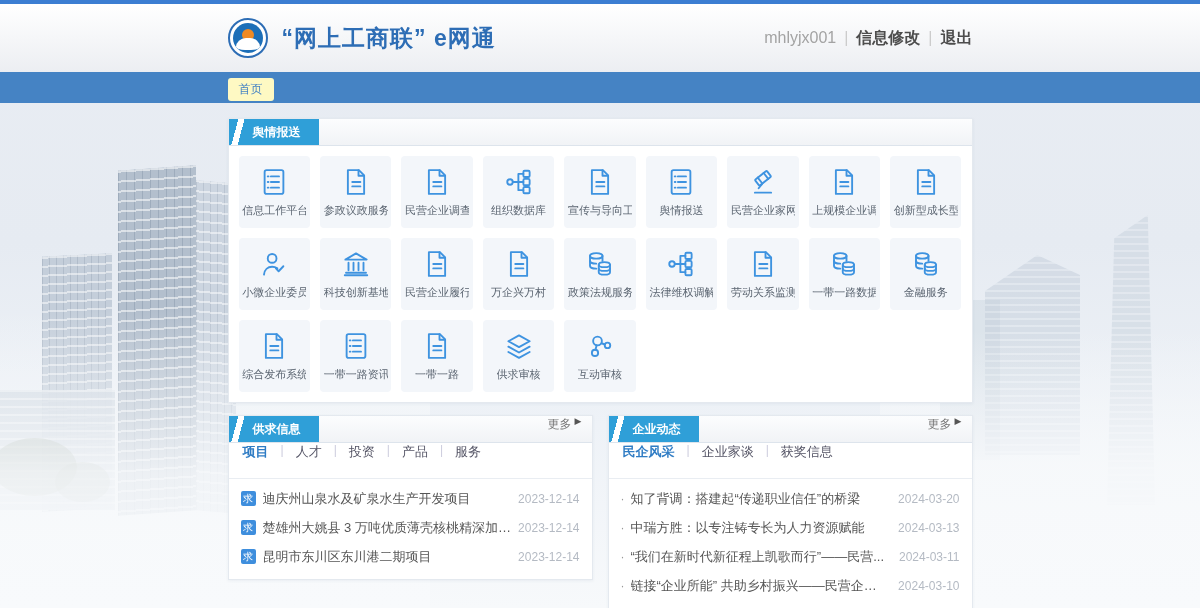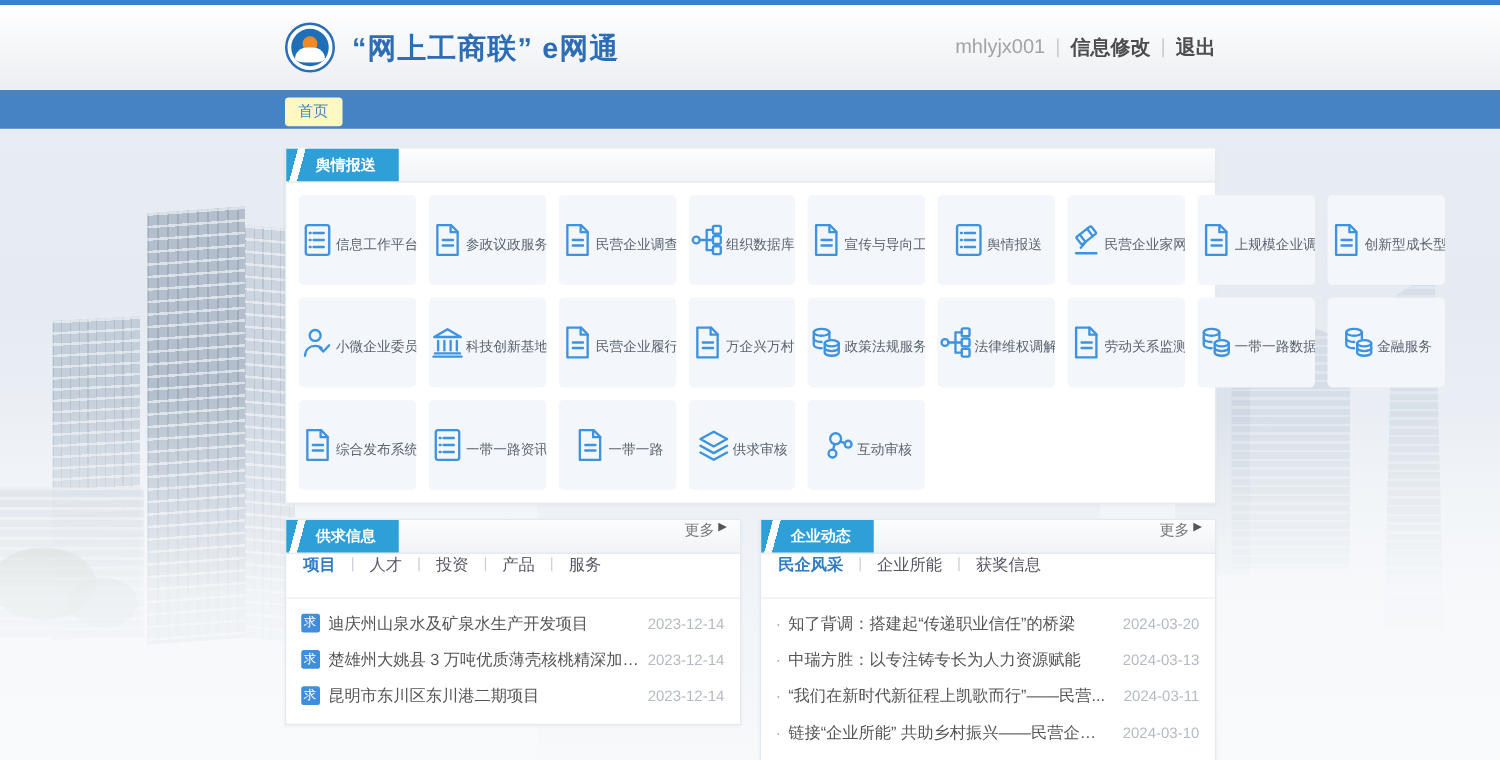--- a/index.html
+++ b/index.html
@@ -71,21 +71,21 @@
   .panel { background:#fff; border:1px solid #e4e9ef; box-shadow:0 1px 3px rgba(60,80,110,.07); }
   .panel-head { height:27px; display:flex; align-items:stretch; justify-content:space-between;
     background:linear-gradient(180deg,#fcfdfe,#f1f3f6); border-bottom:1px solid #dde4ec; }
   .panel-tab { color:#fff; font-weight:bold; font-size:12px; line-height:27px; padding:0 18px 0 24px;
     background-image:linear-gradient(105deg,#2f9fd8 0px,#2f9fd8 9px,#ffffff 9px,#ffffff 15px,#2f9fd8 15px); }
   .more-link { display:flex; padding-right:10px; color:#777; cursor:pointer; font-size:12px; }
   .more-arrow { font-size:9px; margin-left:3px; color:#555; }
 
   .panel-column { margin-top:15px; }
   .cards-grid { display:grid; grid-template-columns:repeat(9,1fr); gap:10px; padding:10px; }
-  .card { height:72px; background:#f3f6fa; border-radius:4px; display:flex; flex-direction:row;
+  .card { height:72px; background:#f3f6fa; border-radius:4px; display:flex; flex-direction:column;
           align-items:center; justify-content:center; cursor:pointer; }
   .card .icon { width:30px; height:30px; }
   .card .icon svg { width:100%; height:100%; fill:none; stroke:#3e93e0; stroke-width:1.5;
                     stroke-linecap:round; stroke-linejoin:round; }
   .card .label { margin-top:6px; font-size:11px; color:#5a6470; max-width:64px; white-space:nowrap;
                  overflow:hidden; }
 
   .bottom-row { display:flex; gap:15px; margin-top:12px; align-items:flex-start; }
   .panel-half { width:365px; }
   .tabs-row { display:flex; align-items:flex-start; height:36px; padding:0 12px;
@@ -432,21 +432,21 @@
         <div class="panel-head">
           <span class="panel-tab">企业动态</span>
           <span class="more-link">
             <span>更多</span>
             <span class="more-arrow">▶</span>
           </span>
         </div>
         <div class="tabs-row">
             <span class="tab active">民企风采</span>
             <span class="tab-sep">|</span>
-            <span class="tab">企业所能</span>
+            <span class="tab">企业家谈</span>
             <span class="tab-sep">|</span>
             <span class="tab">获奖信息</span>
           </div>
         <div class="list">
             <div class="list-item">
               <span class="bullet">·</span>
               <span class="item-title">知了背调：搭建起“传递职业信任”的桥梁</span>
               <span class="item-date">2024-03-20</span>
             </div>
             <div class="list-item">

